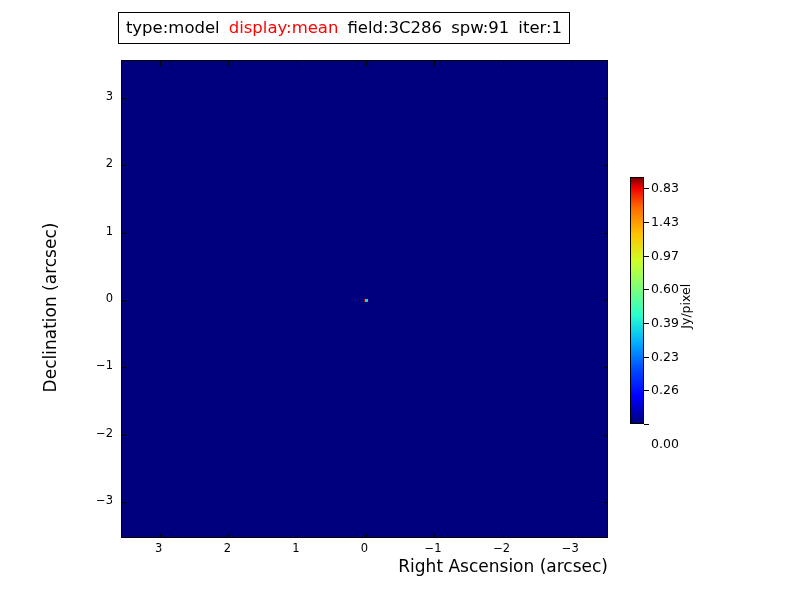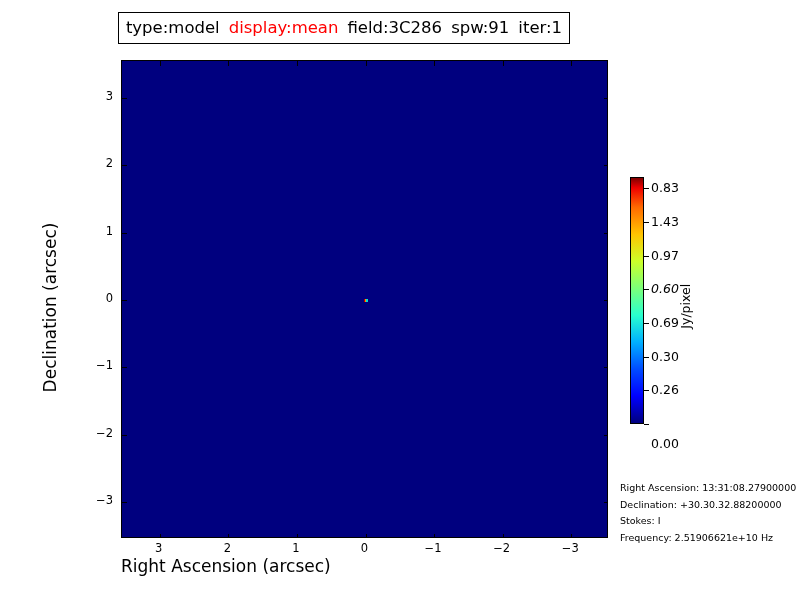--- a/index.html
+++ b/index.html
@@ -77,21 +77,21 @@
     white-space: nowrap;
   }
   .ticklabel-x { transform: translateX(-50%); top: 543px; }
   .ticklabel-y { transform: translateY(-50%); text-align: right; }
 
   #xlabel {
     position: absolute;
     left: 121px;
     width: 487px;
     top: 558px;
-    text-align: left;
+    text-align: right;
     font-size: 17px;
     line-height: 1;
   }
   #ylabel {
     position: absolute;
     left: -150px;
     top: 299px;
     width: 400px;
     text-align: center;
     font-size: 17px;
@@ -248,32 +248,26 @@
   <div id="colorbar-gradient"></div>
 </div>
 <div id="colorbar-ticks">
     <div class="cb-tick" style="top: 188.227px;"></div>
     <div class="cb-label" style="top: 188.227px;">0.83</div>
     <div class="cb-tick" style="top: 221.909px;"></div>
     <div class="cb-label" style="top: 221.909px;">1.43</div>
     <div class="cb-tick" style="top: 255.591px;"></div>
     <div class="cb-label" style="top: 255.591px;">0.97</div>
     <div class="cb-tick" style="top: 289.273px;"></div>
-    <div class="cb-label" style="top: 289.273px; font-style: italic;">0.60</div>
+    <div class="cb-label" style="top: 289.273px;">0.60</div>
     <div class="cb-tick" style="top: 322.955px;"></div>
-    <div class="cb-label" style="top: 322.955px;">0.69</div>
+    <div class="cb-label" style="top: 322.955px;">0.39</div>
     <div class="cb-tick" style="top: 356.636px;"></div>
-    <div class="cb-label" style="top: 356.636px;">0.30</div>
+    <div class="cb-label" style="top: 356.636px;">0.23</div>
     <div class="cb-tick" style="top: 390.318px;"></div>
     <div class="cb-label" style="top: 390.318px;">0.26</div>
     <div class="cb-tick" style="top: 424px;"></div>
     <div class="cb-label" style="top: 444px;">0.00</div>
   </div>
 <div id="colorbar-unit">Jy/pixel</div>
 
 <div id="refpos">
-  <div id="refpos-lines">
-      <div class="refpos-line">Right Ascension: 13:31:08.27900000</div>
-      <div class="refpos-line">Declination: +30.30.32.88200000</div>
-      <div class="refpos-line">Stokes: I</div>
-      <div class="refpos-line">Frequency: 2.51906621e+10 Hz</div>
-    </div>
 </div>
 
 </body></html>

